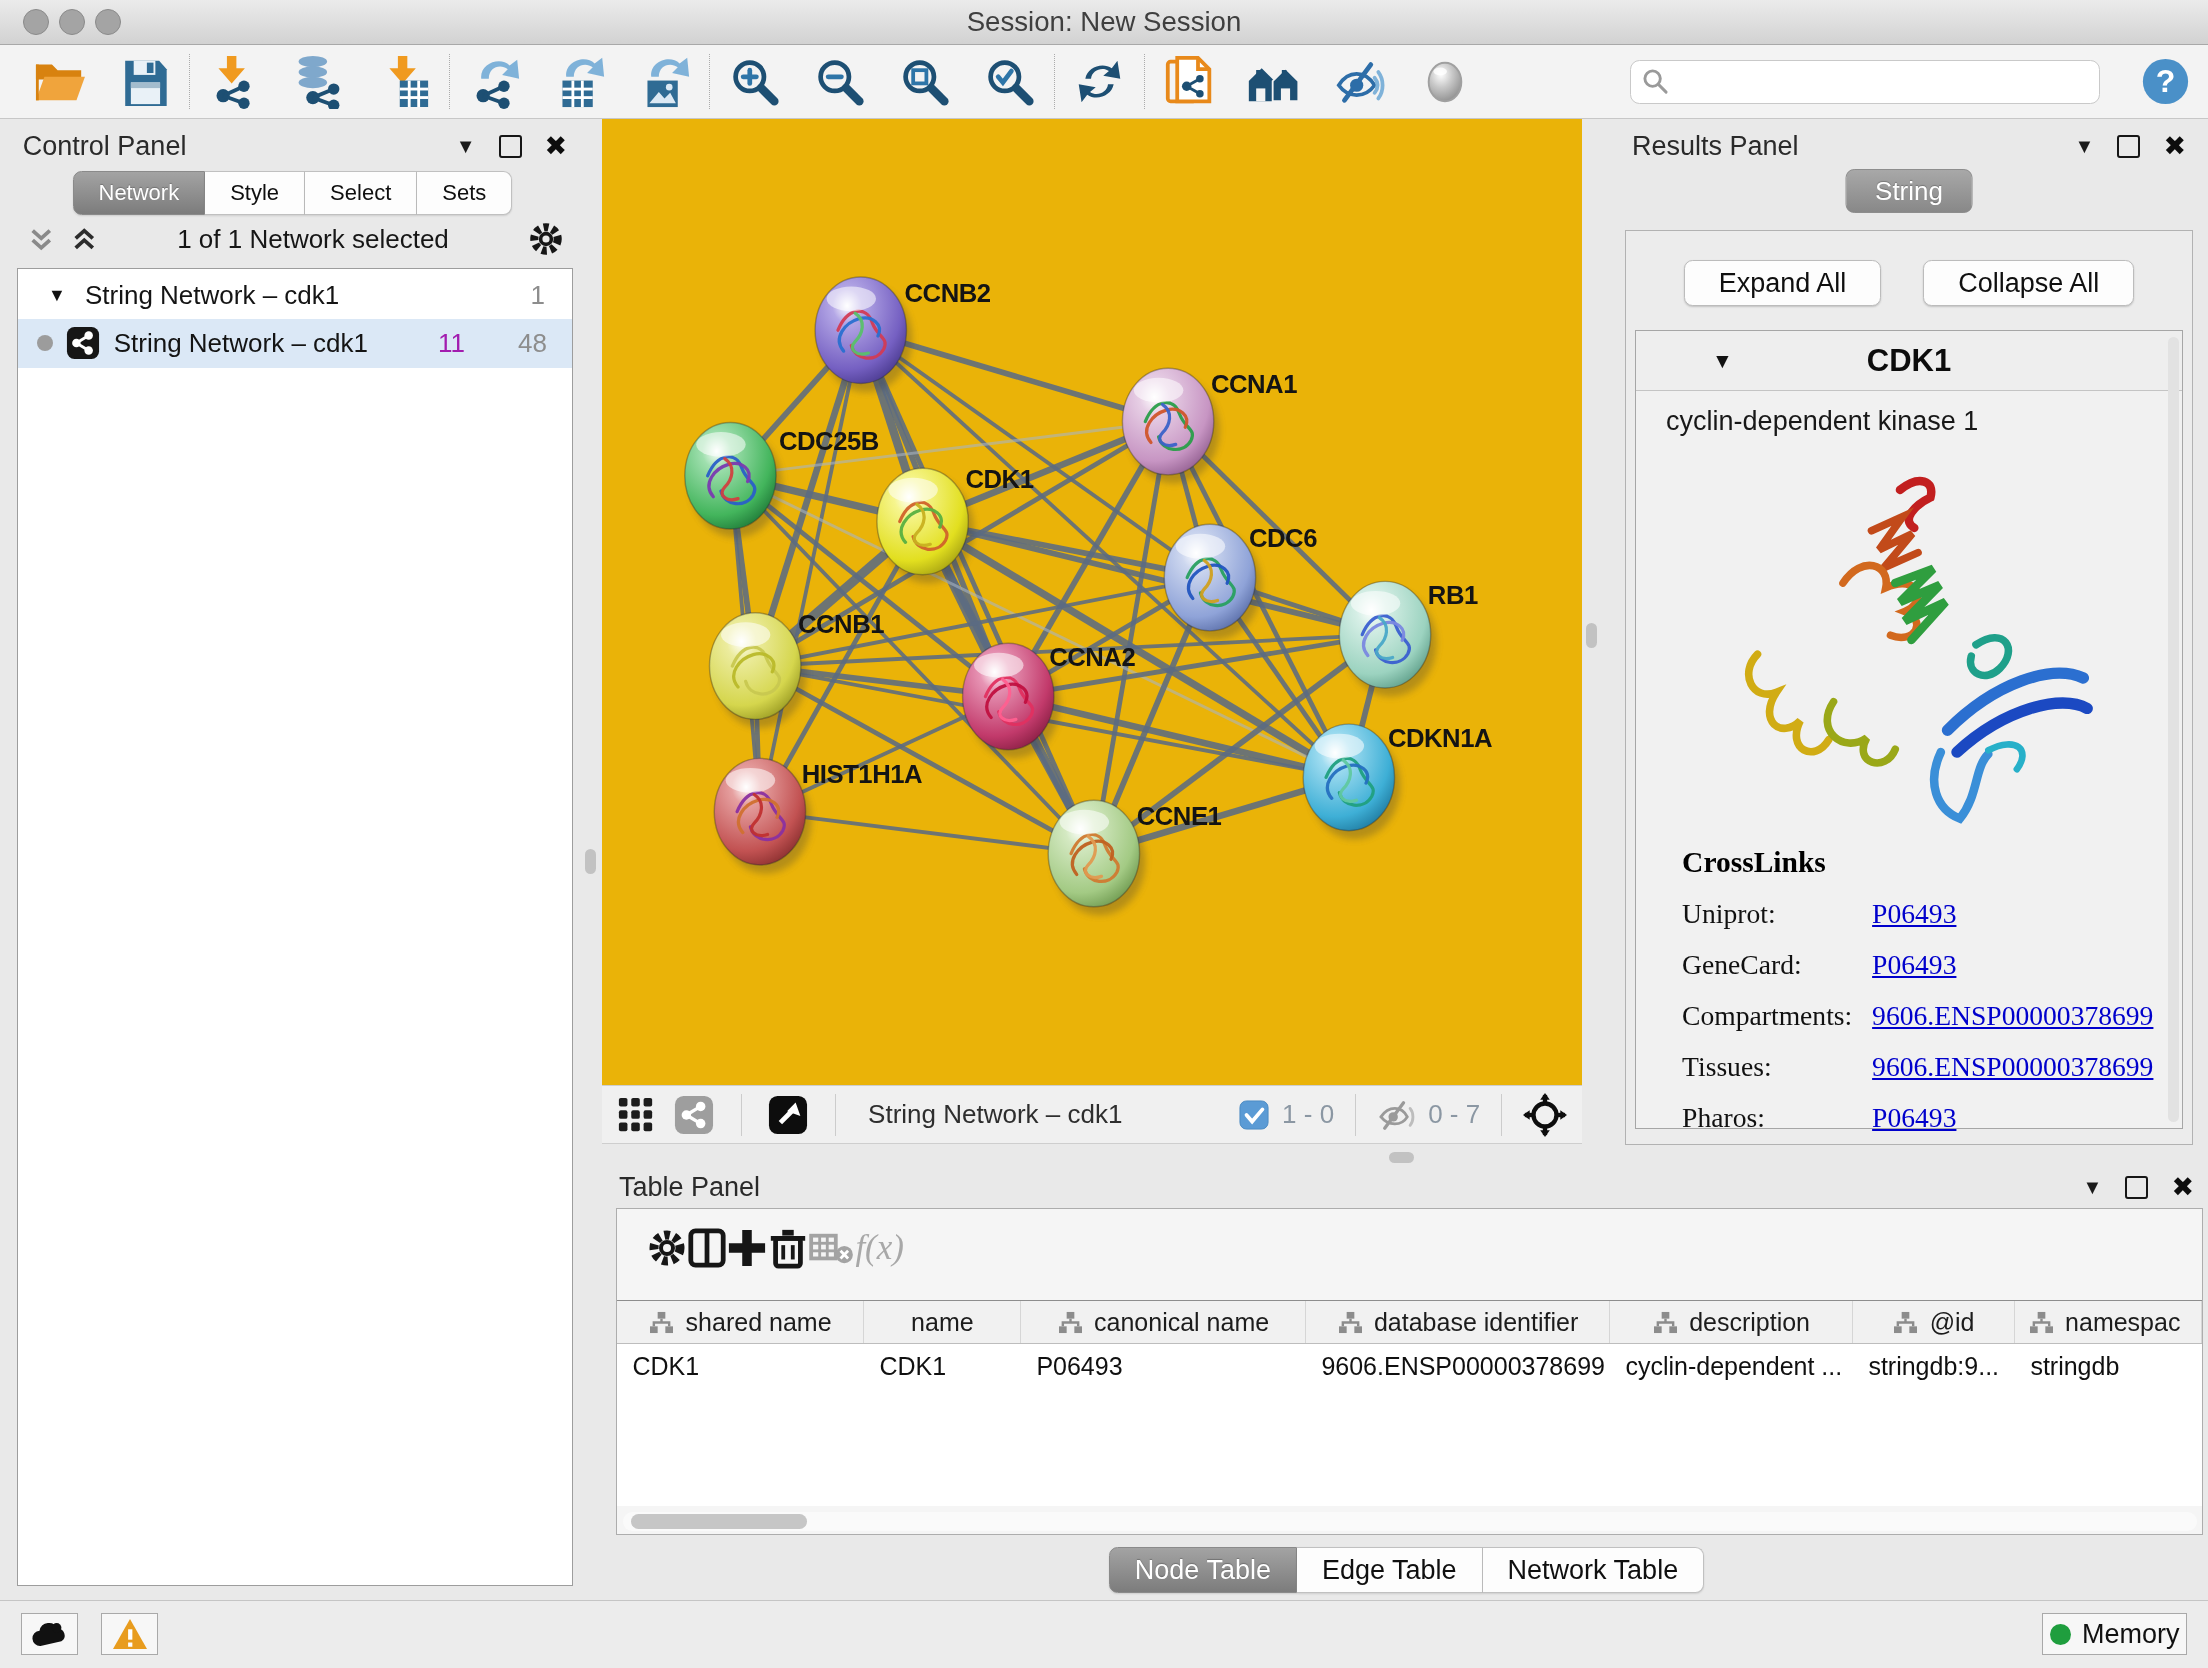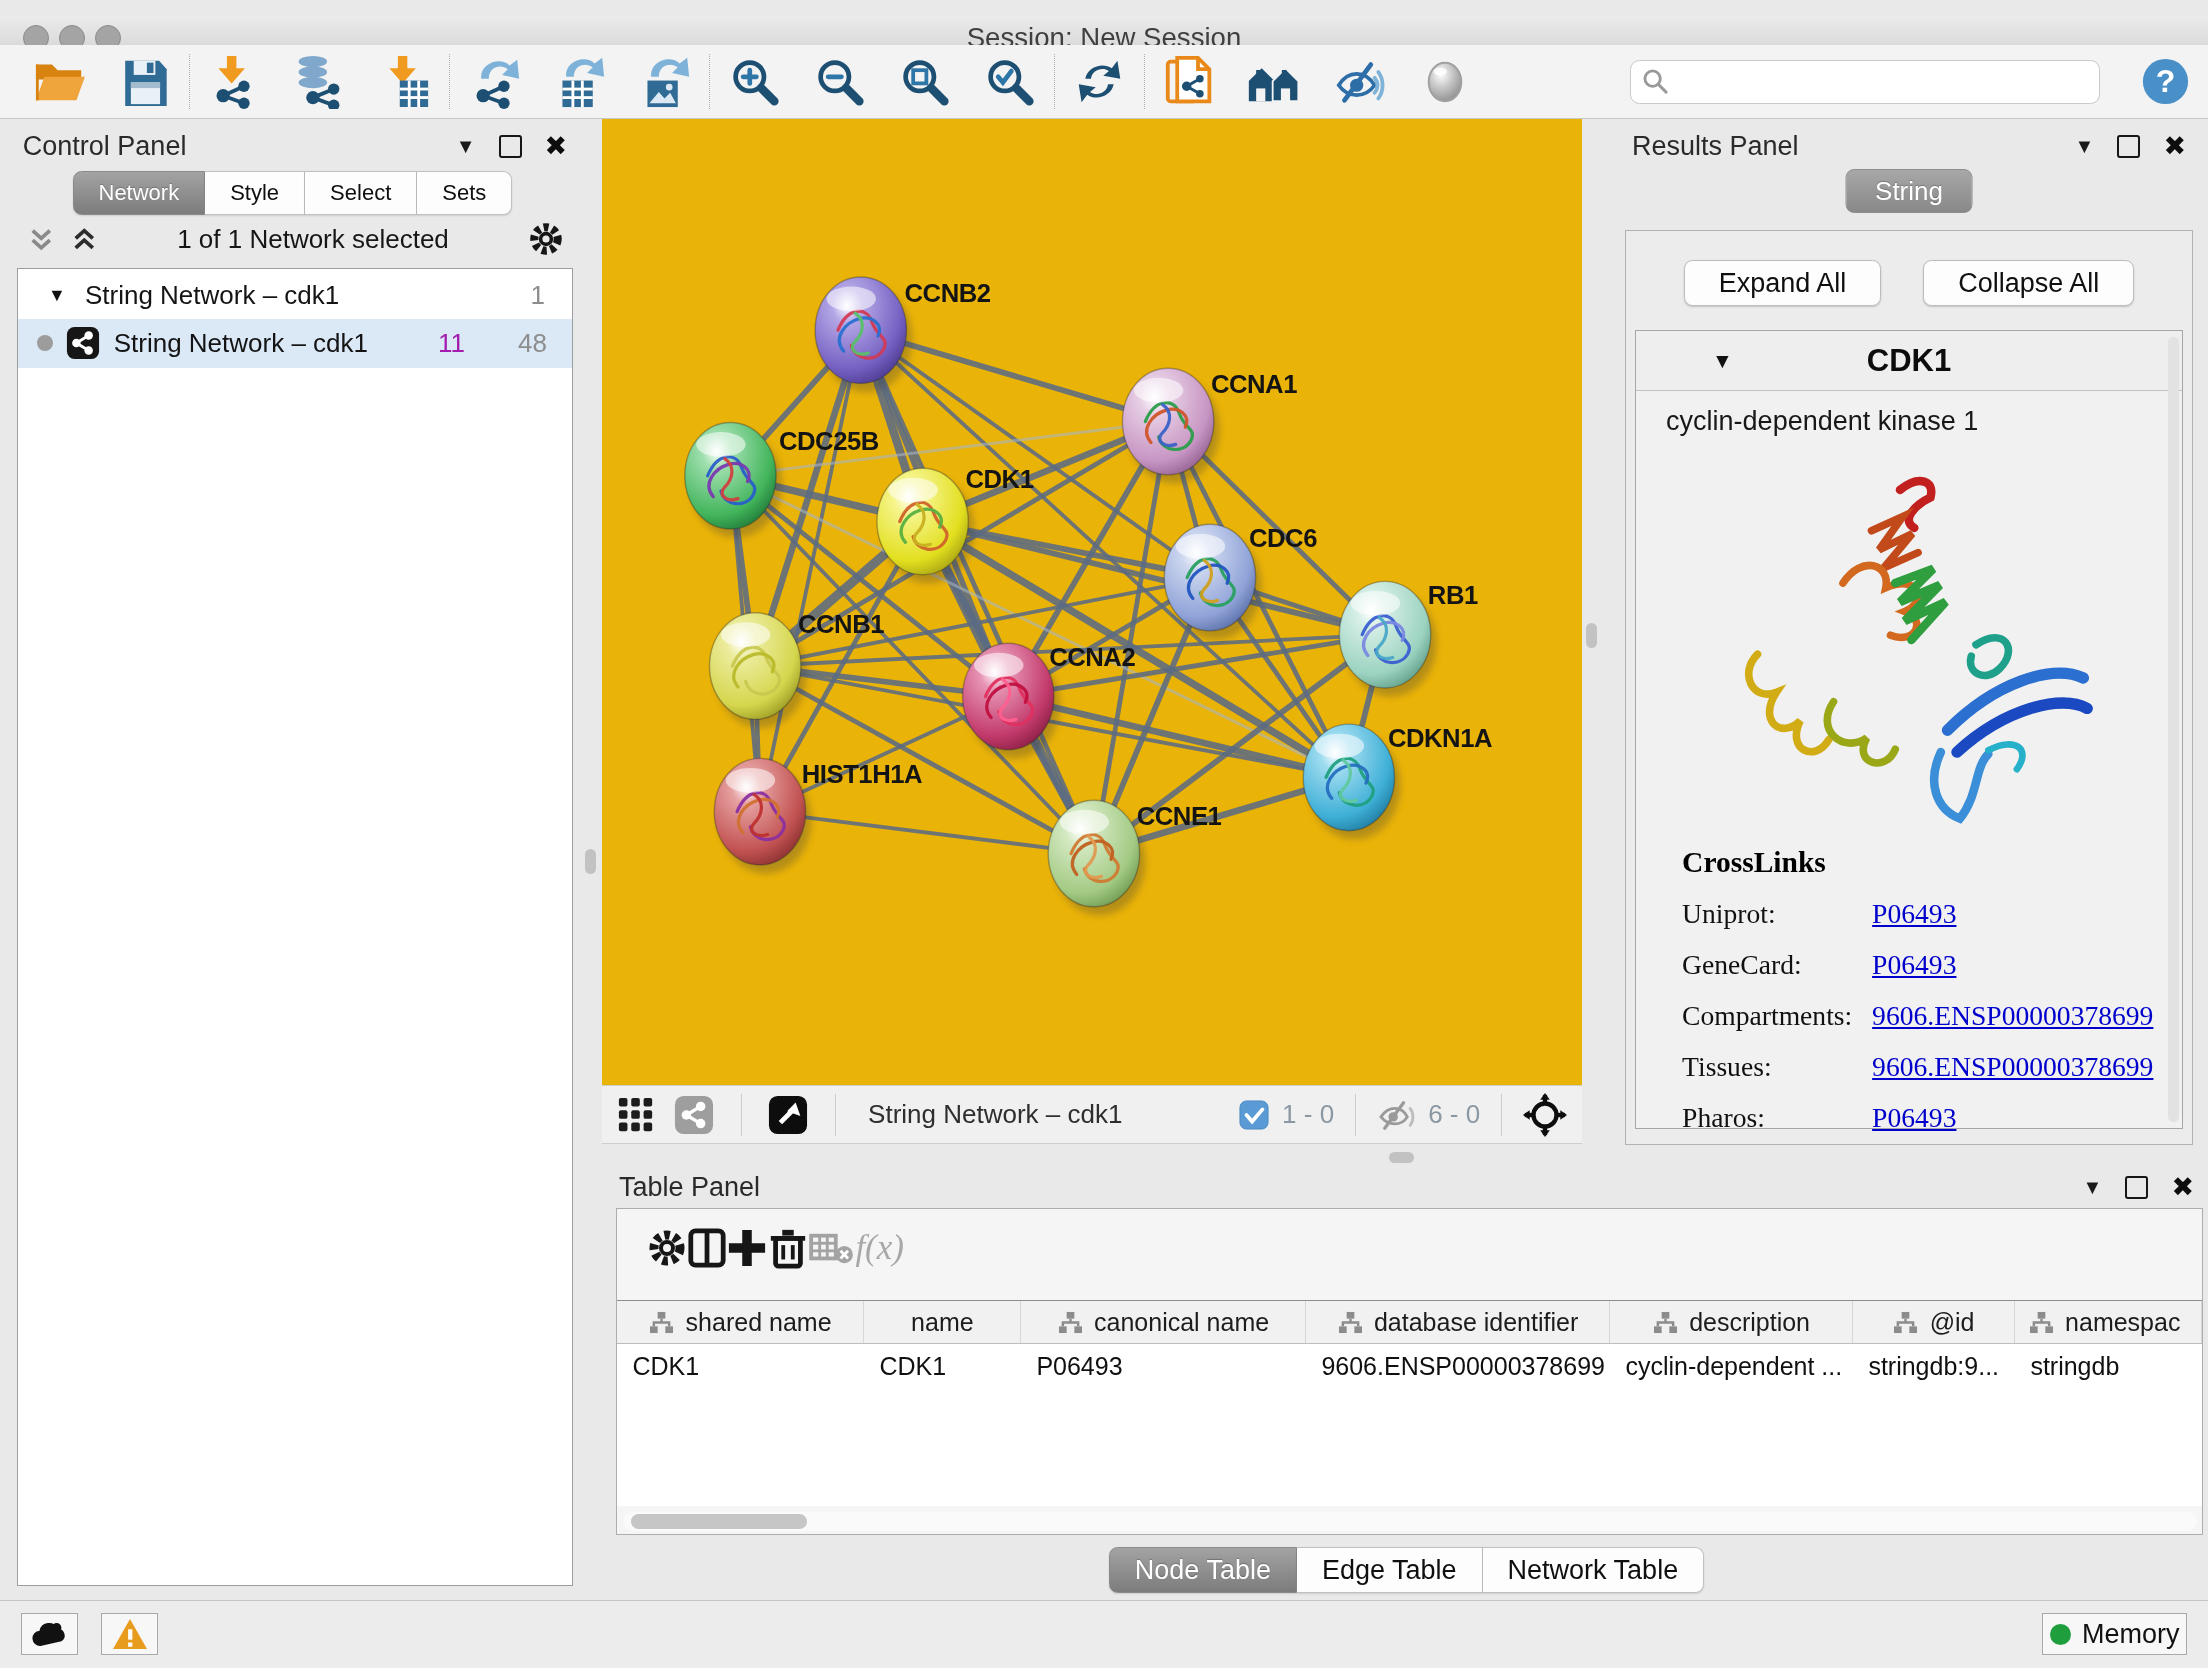--- a/index.html
+++ b/index.html
@@ -1,19 +1,19 @@
 <!DOCTYPE html>
 <html style="font-size:15px"><head>
 <meta charset="utf-8">
 <style>
   html,body{margin:0;padding:0;background:#dcdcdc;font-family:"Liberation Sans",sans-serif;}
   #app{position:relative;width:2208px;height:1668px;background:#e9e9e9;overflow:hidden;}
   svg{display:block;}
   
-  .titlebar{position:absolute;left:0;top:16px;width:100%;height:44px;background:linear-gradient(#ebebeb,#d2d2d2);border-bottom:1px solid #a8a8a8;}
+  .titlebar{position:absolute;left:0;top:0;width:100%;height:44px;background:linear-gradient(#ebebeb,#d2d2d2);border-bottom:1px solid #a8a8a8;}
   .traffic{position:absolute;top:8.6px;width:26px;height:26px;border-radius:50%;background:#a4a4a4;border:1px solid #8a8a8a;box-sizing:border-box;}
   .t1{left:23px}.t2{left:59px}.t3{left:95px}
   .win-title{height:44px;text-align:center;line-height:44px;font-size:27.6px;color:#3f3f3f;}
   
   .toolbar{position:absolute;left:0;top:45px;width:100%;height:74px;background:#f3f3f3;border-bottom:1px solid #c7c7c7;display:flex;align-items:center;padding-left:32px;box-sizing:border-box;}
   .tb-group{display:flex;align-items:center;gap:30px;}
   .tb-sep{width:0;height:55px;border-left:1.9px dotted #ababab;margin:0 17px;}
   .tb-btn{width:55px;height:55px;display:flex;align-items:center;justify-content:center;}
   .search-wrap{margin-left:auto;display:flex;align-items:center;margin-right:15px;}
   .search-box{width:470px;height:44px;background:#fff;border:1.9px solid #c9c9c9;border-radius:9.5px;display:flex;align-items:center;padding:0 11.4px;box-sizing:border-box;margin-right:38px;}
@@ -645,21 +645,21 @@
           <path d="M8 16 l6 7 11 -13" fill="none" stroke="#fff" stroke-width="4" stroke-linecap="round"></path>
         </svg>
       <span class="nt-count">1 - 0</span>
       <div class="nt-sep"></div>
       <svg width="38" height="32" viewBox="0 0 40 34">
           <path d="M4 19 C12 7 26 7 32 19 C26 29 12 29 4 19 Z" fill="none" stroke="#9a9a9a" stroke-width="3"></path>
           <circle cx="17" cy="19" r="5" fill="#9a9a9a"></circle>
           <line x1="8" y1="31" x2="28" y2="4" stroke="#9a9a9a" stroke-width="3.5" stroke-linecap="round"></line>
           <path d="M35 10 C39 15 39 23 35 28" fill="none" stroke="#bdbdbd" stroke-width="3" stroke-linecap="round"></path>
         </svg>
-      <span class="nt-count">6 - 0</span>
+      <span class="nt-count">0 - 7</span>
       <div class="nt-sep"></div>
       <svg width="44" height="44" viewBox="0 0 46 46">
           <circle cx="23" cy="23" r="12" fill="none" stroke="#0d0d0d" stroke-width="4.5"></circle>
           <g stroke="#0d0d0d" stroke-width="4.5">
             <line x1="23" y1="2" x2="23" y2="10"></line>
             <line x1="23" y1="36" x2="23" y2="44"></line>
             <line x1="2" y1="23" x2="10" y2="23"></line>
             <line x1="36" y1="23" x2="44" y2="23"></line>
           </g>
           <g fill="#0d0d0d">

